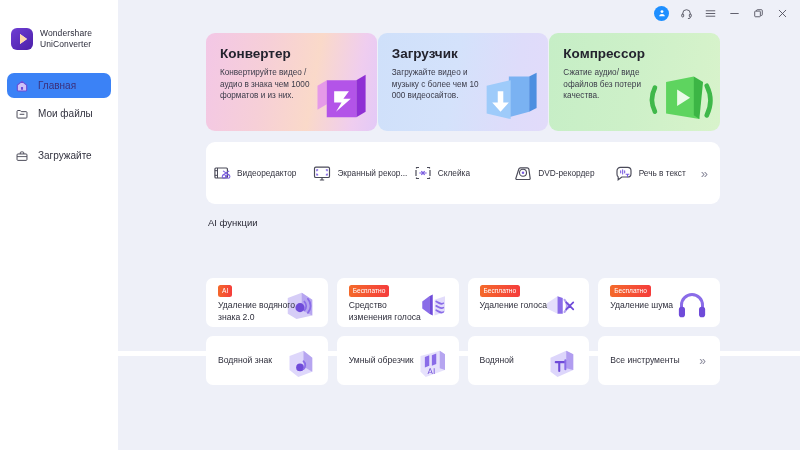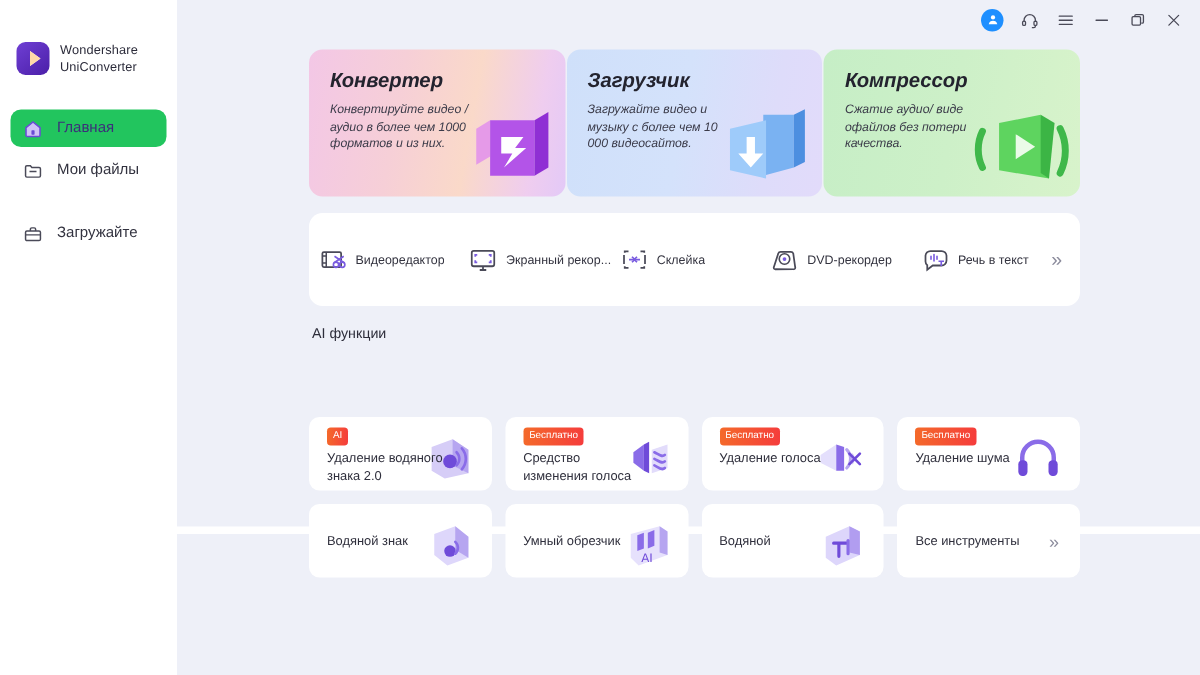--- a/index.html
+++ b/index.html
@@ -62,21 +62,21 @@
     border-radius: 7px;
     margin-bottom: 3px;
     cursor: pointer;
   }
   .nav-item .nav-label {
     font-size: 10px;
     color: #32323f;
     white-space: nowrap;
   }
   .nav-item.active {
-    background: #22c55e;
+    background: #3b82f6;
   }
   .nav-item.active .nav-label { color: #3c2f7a; }
   .nav-sep { height: 14px; }
   .nav-icon { width: 14px; height: 14px; display:block; flex:0 0 14px; }
 
   
   .main {
     flex: 1 1 auto;
     background: #eef0f8;
     position: relative;
@@ -94,21 +94,21 @@
     width: 15px; height: 15px; border-radius: 50%;
     background: #1e8fff;
     display:flex; align-items:center; justify-content:center;
     cursor: pointer;
   }
   .avatar svg { display:block; }
 
   .content { padding: 7px 80px 0 88px; }
 
   
-  .hero-row { display: flex; gap: 1px; font-style: italic; }
+  .hero-row { display: flex; gap: 1px; }
   .hero {
     flex: 1 1 0;
     height: 98px;
     border-radius: 9px;
     position: relative;
     overflow: hidden;
     padding: 13px 14px 0 14px;
     cursor: pointer;
   }
   .hero-title {
@@ -299,21 +299,21 @@
         </svg>
       </span>
     </div>
 
     <div class="content">
 
       <div class="hero-row">
 
         <div class="hero converter">
           <div class="hero-title">Конвертер</div>
-          <div class="hero-desc">Конвертируйте видео / аудио в более чем 1000 форматов и из них.</div>
+          <div class="hero-desc">Конвертируйте видео / аудио в знака чем 1000 форматов и из них.</div>
           <svg class="hero-art" viewBox="0 0 80 80">
             <path d="M20 30 L30 24 L30 50 L20 56 Z" fill="#e59ae8"></path>
             <path d="M30 24 L62 24 L62 64 L30 64 Z" fill="#b354e8"></path>
             <path d="M62 24 L72 18 L72 58 L62 64 Z" fill="#8f2fd4"></path>
             <path d="M38 36h16l-6 8h8l-16 14 6-10h-8z" fill="#ffffff"></path>
           </svg>
         </div>
 
         <div class="hero downloader">
           <div class="hero-title">Загрузчик</div>

